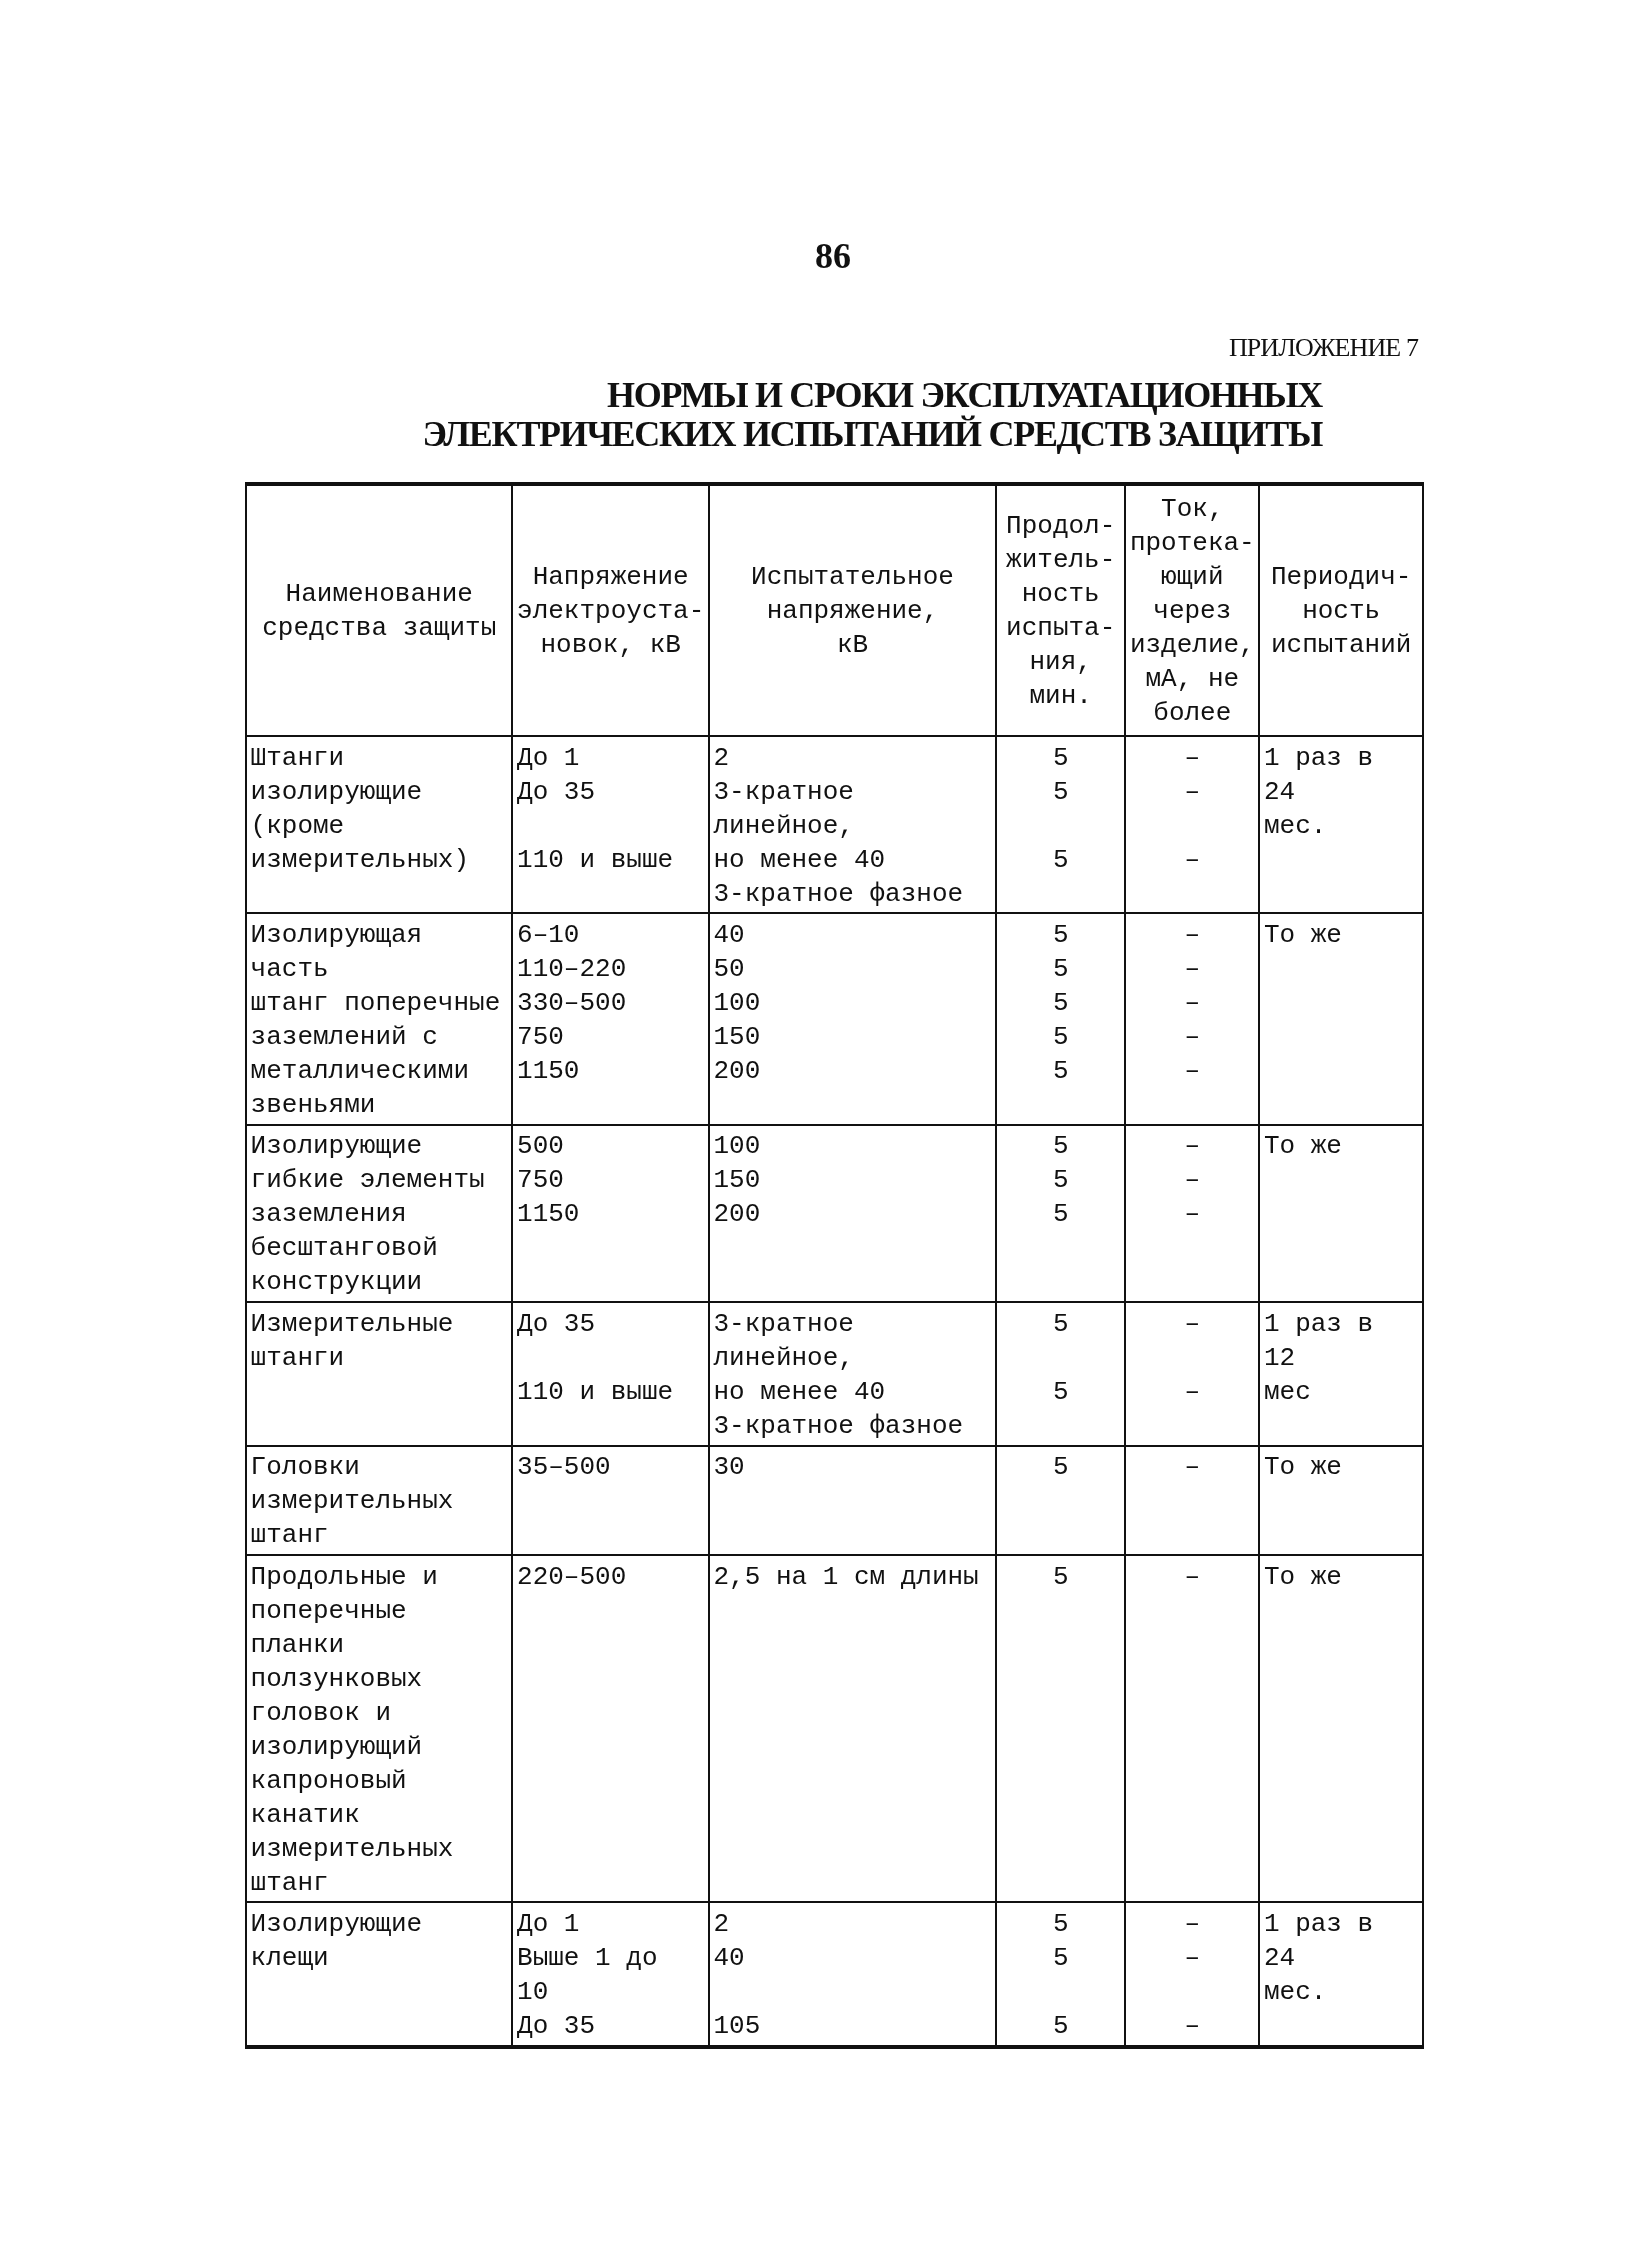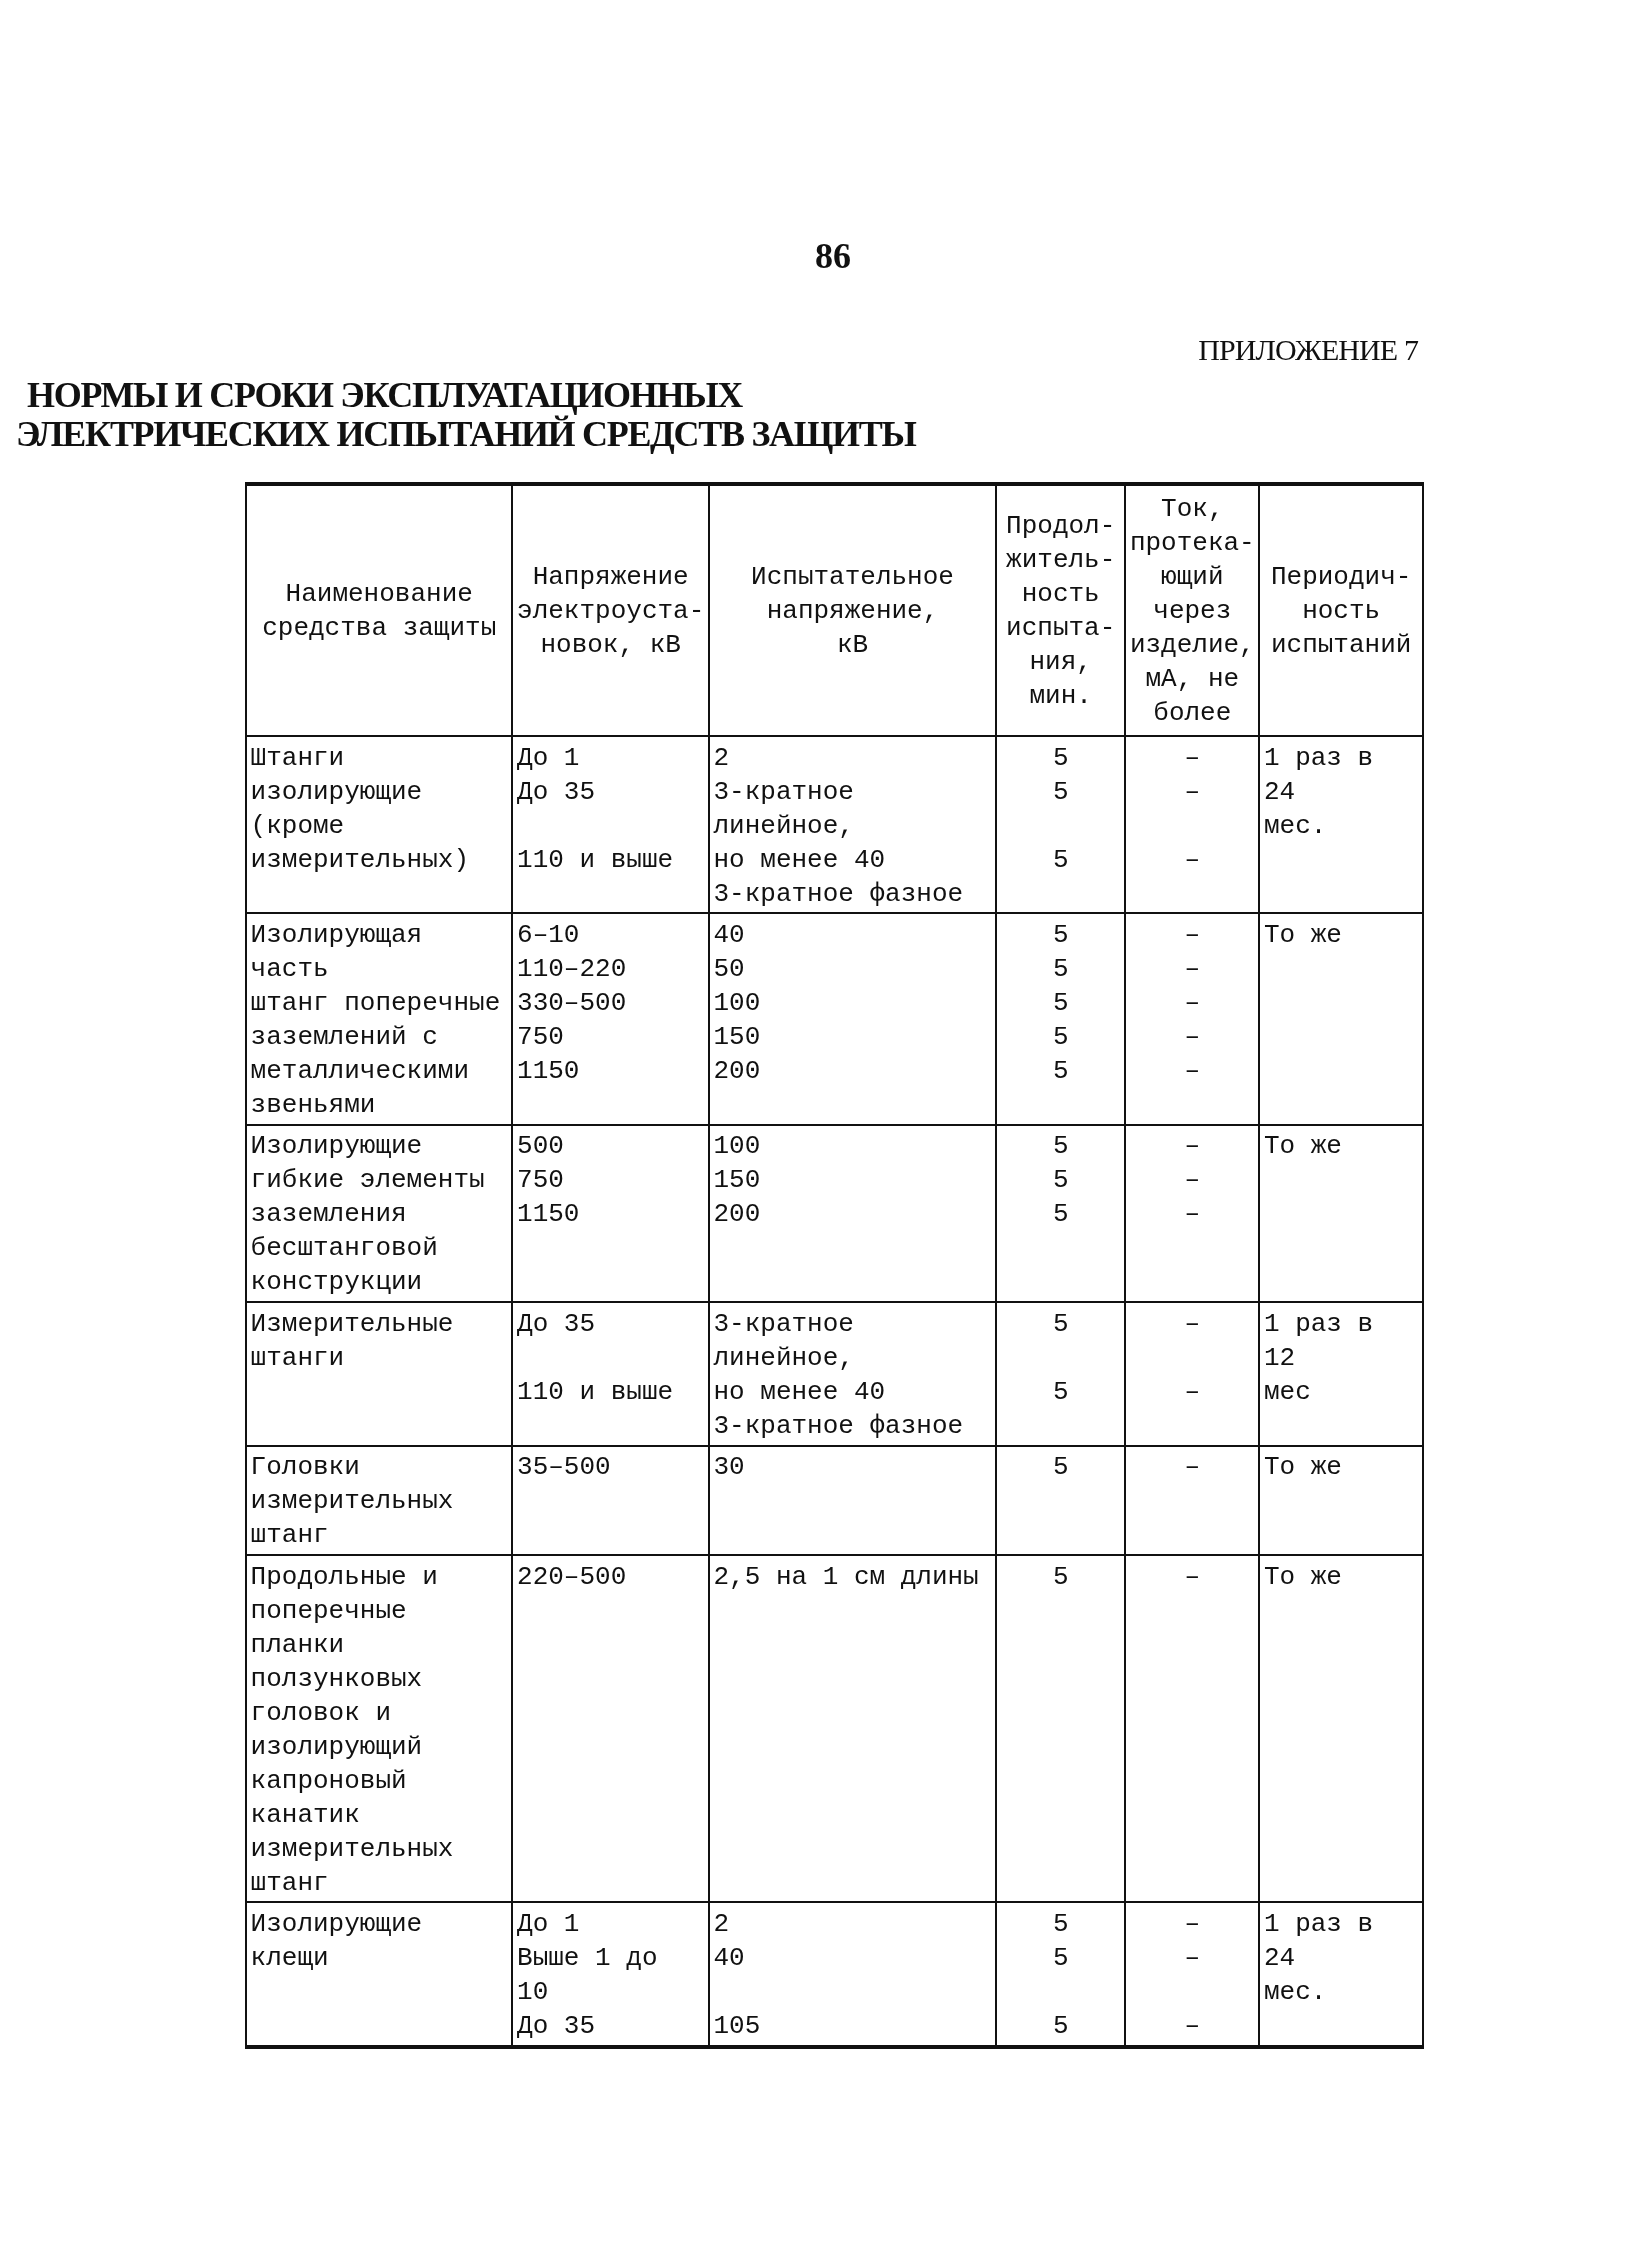--- a/index.html
+++ b/index.html
@@ -1,19 +1,19 @@
 <!DOCTYPE html>
 <html style="font-size:14.3px"><head>
 <meta charset="utf-8">
 <style>
   html, body { margin:0; padding:0; background:#fff; }
   body { width:1630px; height:2268px; position:relative; font-family:"Liberation Serif","DejaVu Serif",serif; color:#111; }
   .pagenum { position:absolute; left:0; width:1666px; top:235px; text-align:center; font-weight:bold; font-size:36px; }
-  .appendix { position:absolute; right:212px; top:333px; font-size:30px; letter-spacing:-0.9px; }
-  .title { position:absolute; left:0; width:1322px; text-align:left; font-weight:bold; font-size:36px; letter-spacing:-1.3px; line-height:39px; top:376px; }
+  .appendix { position:absolute; right:212px; top:333px; font-size:26px; letter-spacing:-0.9px; }
+  .title { position:absolute; left:0; width:1322px; text-align:right; font-weight:bold; font-size:36px; letter-spacing:-1.3px; line-height:39px; top:376px; }
   .title .l1 { display:block; padding-left:27px; }
   .title .l2 { display:block; padding-left:16px; }
   table { position:absolute; left:245px; top:482px; width:1179px; border-collapse:collapse; font-size:26px; line-height:34px; }
   th, td { border:2.7px solid #111; vertical-align:top; padding:0 3.6px;font-family:Liberation Mono, monospace; }
   thead th { font-weight:normal; text-align:center; vertical-align:middle; height:249px; line-height:34px; border-top:4.5px solid #111; }
   tbody td { padding-top:3.6px; padding-bottom:1.8px;margin-left:8px; }
   td .ln { display:block; min-height:34px; }
   td.num { text-align:center; }
   col.c1 { width:273px; } col.c2 { width:184px; } col.c3 { width:289px; } col.c4 { width:131px; } col.c5 { width:132px; } col.c6 { width:166px; }
   tbody tr:last-child td { border-bottom:4.5px solid #111; }

